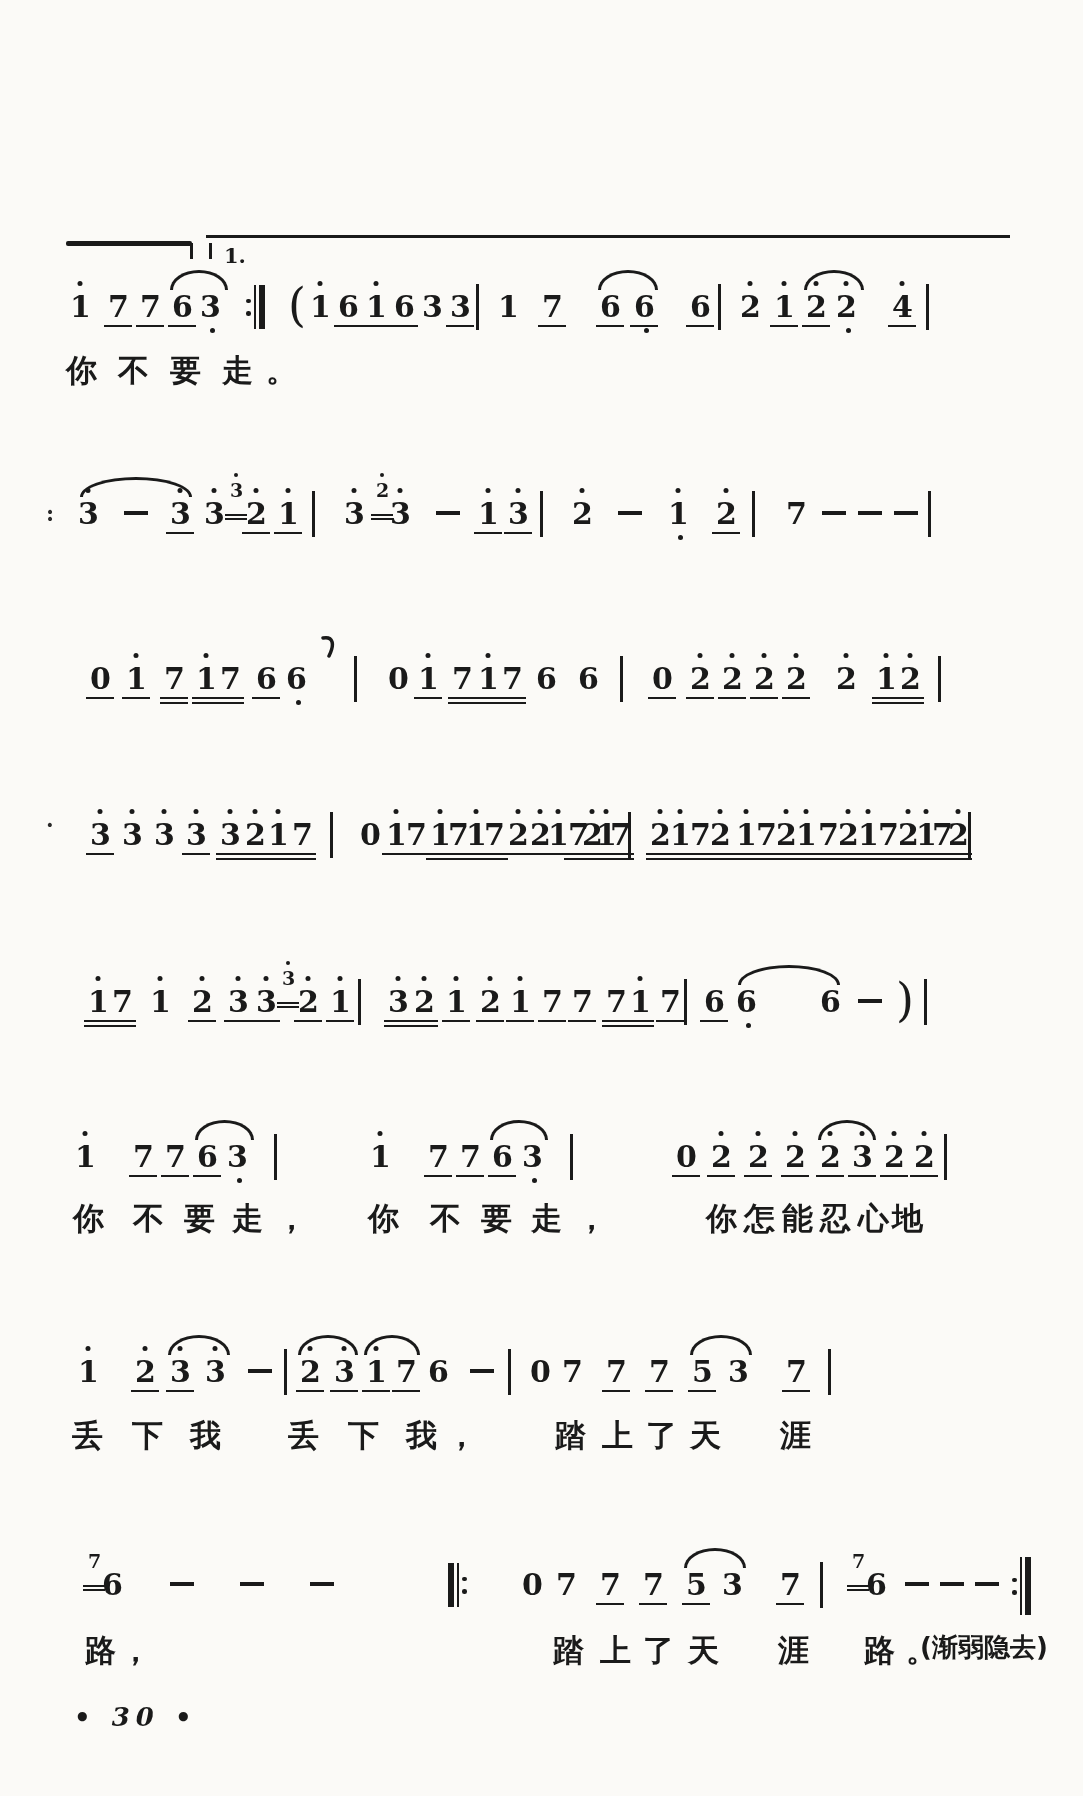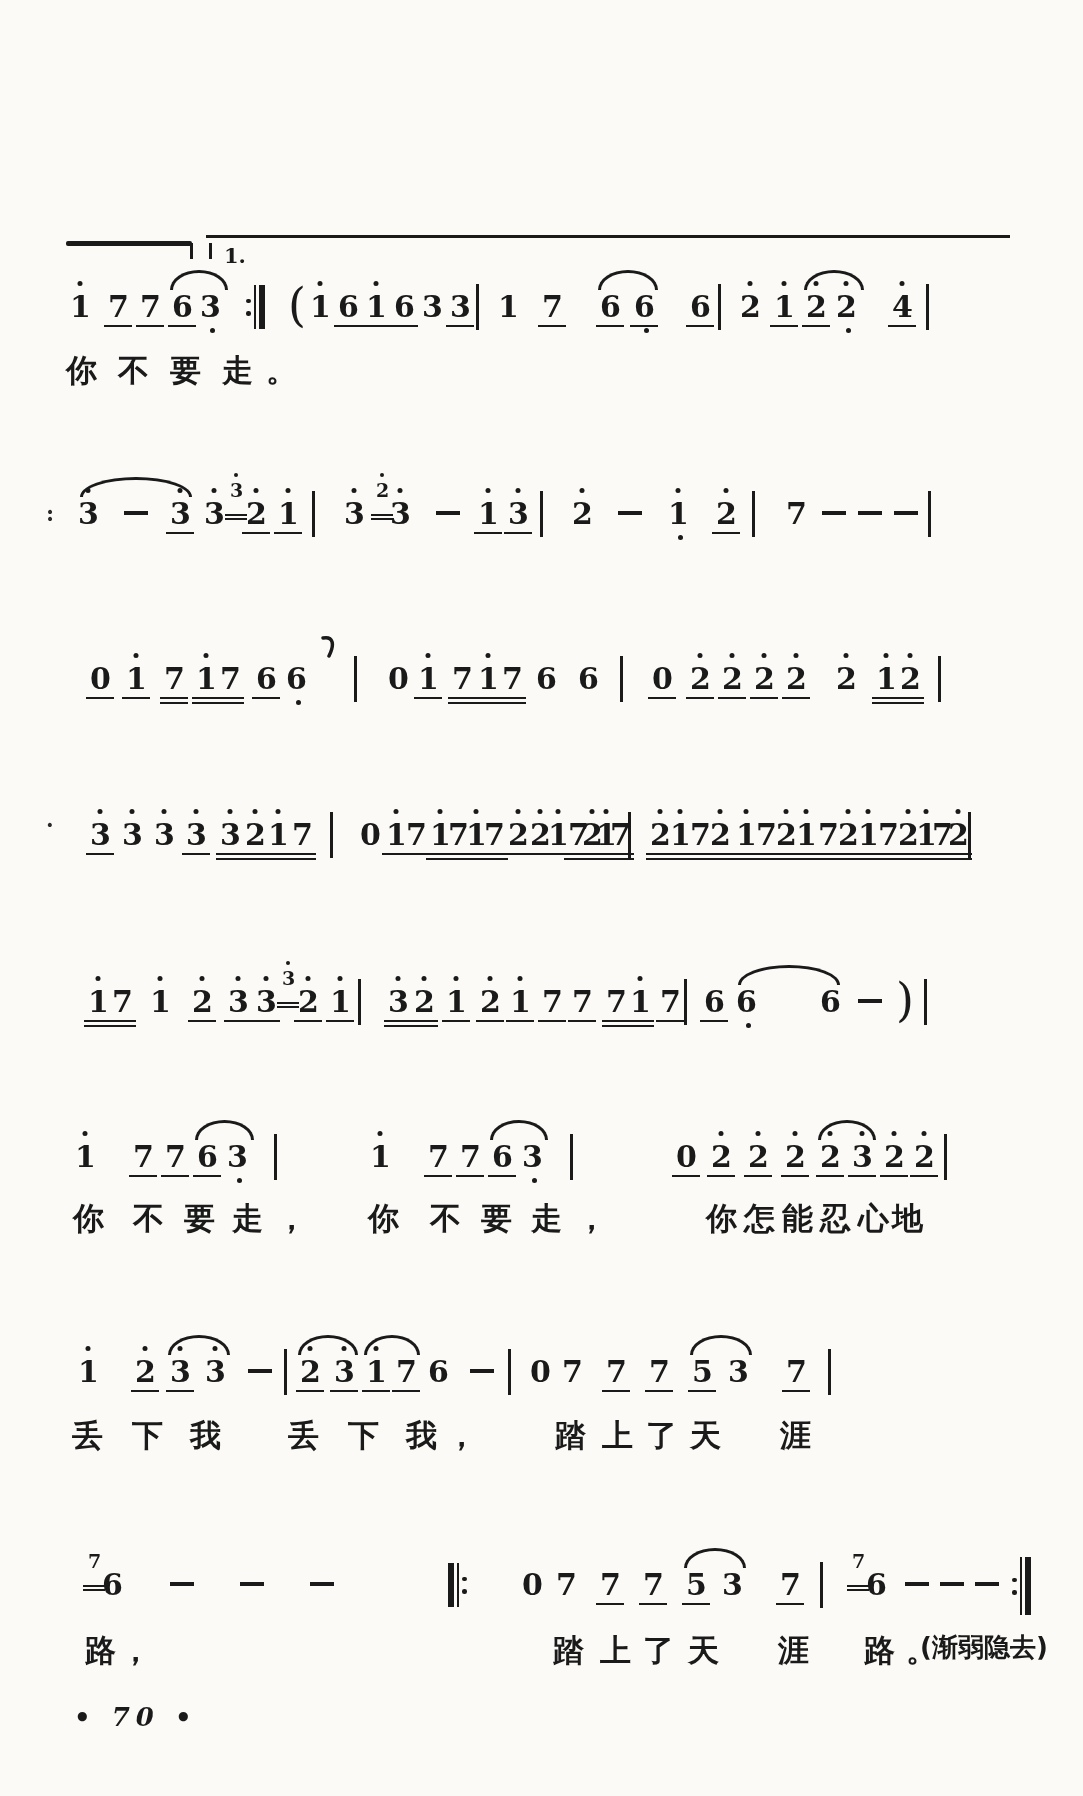--- a/index.html
+++ b/index.html
@@ -360,14 +360,14 @@
       <div class="lyr" style="left: 643px; top: 1630px; font-size: 31px;">了</div>
       <div class="lyr" style="left: 688px; top: 1630px; font-size: 31px;">天</div>
       <div class="lyr" style="left: 778px; top: 1630px; font-size: 31px;">涯</div>
       <div class="lyr" style="left: 864px; top: 1630px; font-size: 31px;">路</div>
       <div class="lyr" style="left: 906px; top: 1630px; font-size: 31px;">。</div>
       <div class="lyr" style="left: 920px; top: 1630px; font-size: 26px;">(渐弱隐去)</div>
       <div class="mmark" style="left: 46px; top: 500px;">:</div>
       <div class="mmark" style="left: 46px; top: 812px;">·</div>
     </div>
 
-  <div class="footer">• 70 •</div>
+  <div class="footer">• 30 •</div>
 </div>
 
 </body></html>

